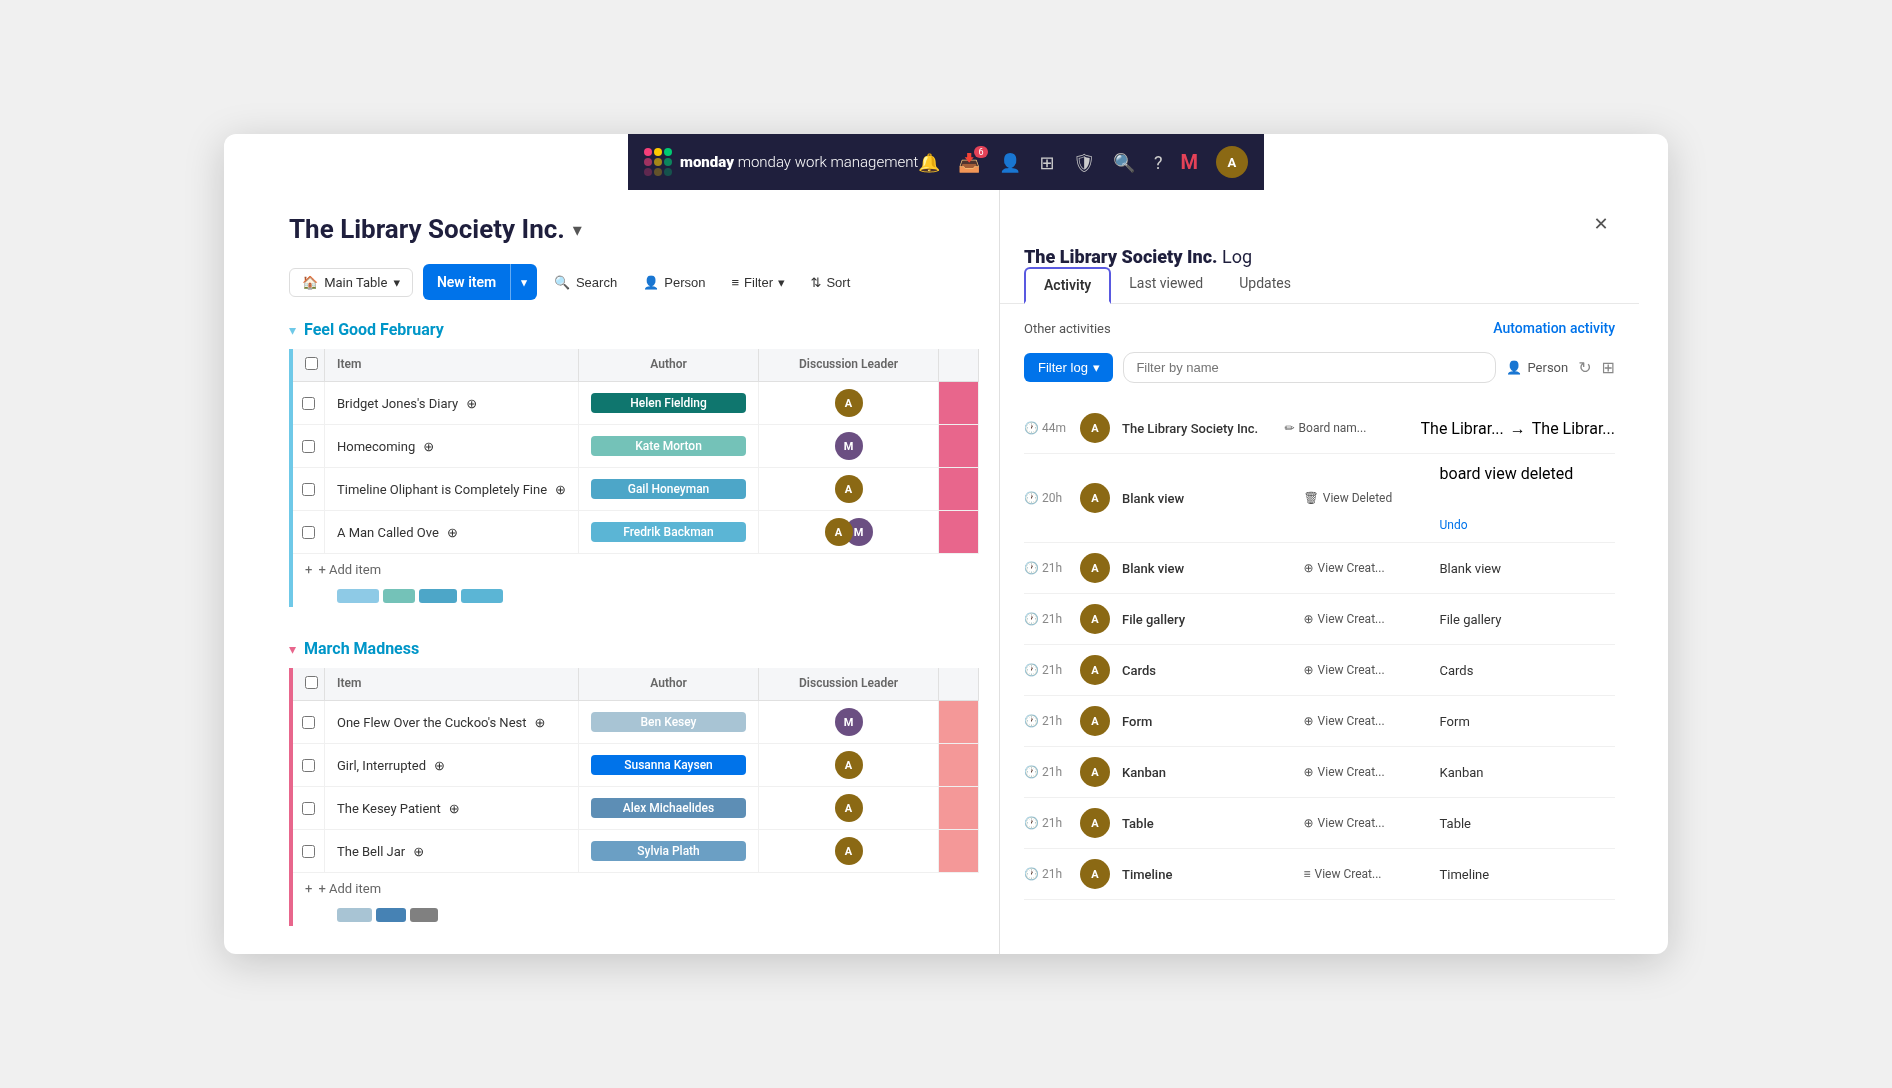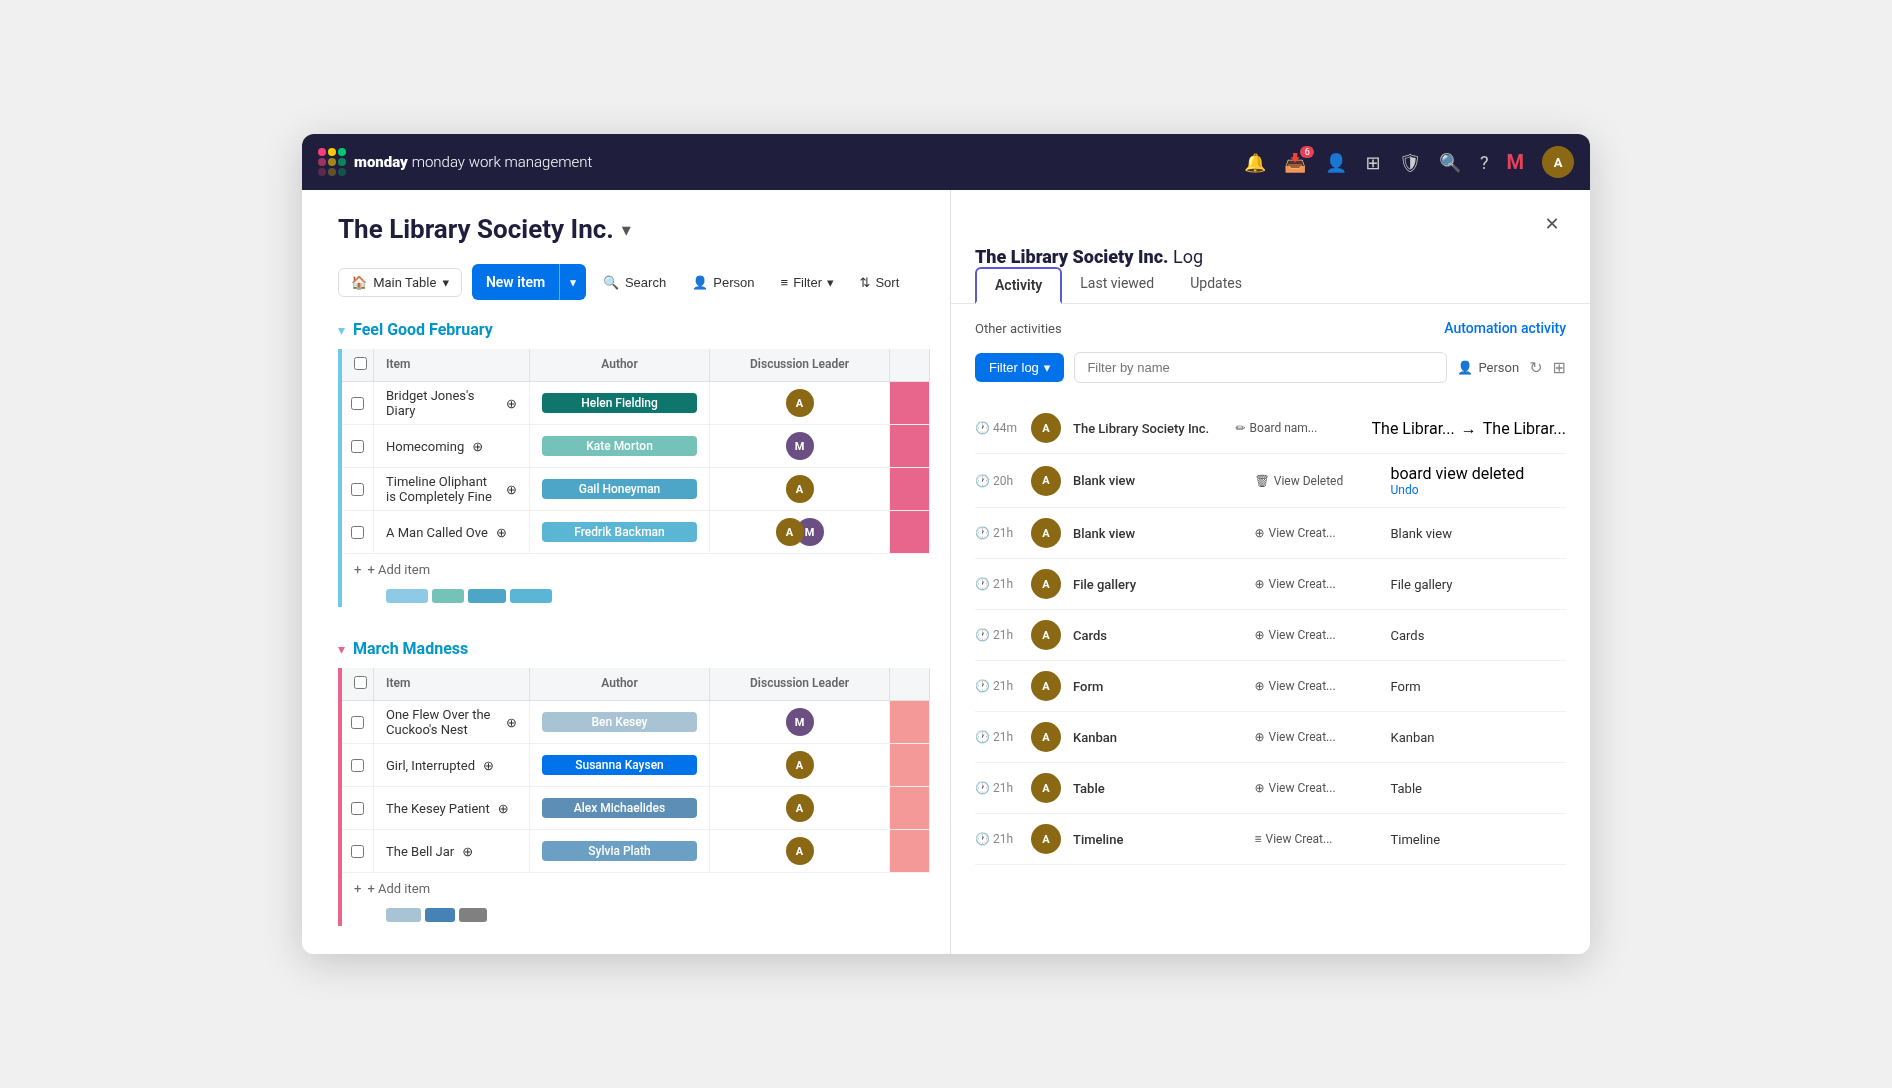--- a/index.html
+++ b/index.html
@@ -1,26 +1,27 @@
 <!DOCTYPE html>
 <html><head>
   <meta charset="utf-8">
   <style>
     * { box-sizing: border-box; margin: 0; padding: 0; }
     body { font-family: -apple-system, BlinkMacSystemFont, 'Segoe UI', Roboto, sans-serif; background: #f0f0f0; display: flex; justify-content: center; align-items: center; min-height: 100vh; }
 
     .app-window {
-      width: 1288px;
+      width: 1444px;
       height: 820px;
       background: #fff;
       border-radius: 12px;
       overflow: hidden;
       display: flex;
       flex-direction: column;
       box-shadow: 0 8px 40px rgba(0,0,0,0.18);
+      align-items: center;
     }
 
     
     .top-bar {
       height: 56px;
       background: #1f1f3d;
       display: flex;
       align-items: center;
       padding: 0 16px;
       flex-shrink: 0;
@@ -307,21 +308,21 @@
       font-size: 13px;
       cursor: pointer;
       display: flex;
       align-items: center;
       gap: 5px;
       font-weight: 500;
     }
     .filter-name-input {
       flex: 1;
       border: 1px solid #ddd;
-      border-radius: 6px;
+      border-radius: 11px;
       padding: 7px 12px;
       font-size: 13px;
       color: #555;
       outline: none;
     }
     .person-filter {
       display: flex;
       align-items: center;
       gap: 5px;
       font-size: 13px;
@@ -691,21 +692,21 @@
           <div class="activity-time">
             <span>🕐</span>
             <span>20h</span>
           </div>
           <div class="activity-avatar" style="background:#8b6914;width:30px;height:30px;border-radius:50%;display:flex;align-items:center;justify-content:center;color:#fff;font-size:11px;font-weight:700;">A</div>
           <div class="activity-name">Blank view</div>
           <div class="activity-action">
             <span>🗑</span>
             <span>View Deleted</span>
           </div>
-          <div style="display:flex;flex-direction:column;">
+          <div style="display:flex;flex-direction:column;gap:35px;">
             <span>board view deleted</span>
             <span class="undo-link">Undo</span>
           </div>
         </div>
 
         <div class="activity-row">
           <div class="activity-time">
               <span>🕐</span>
               <span>21h</span>
             </div>

